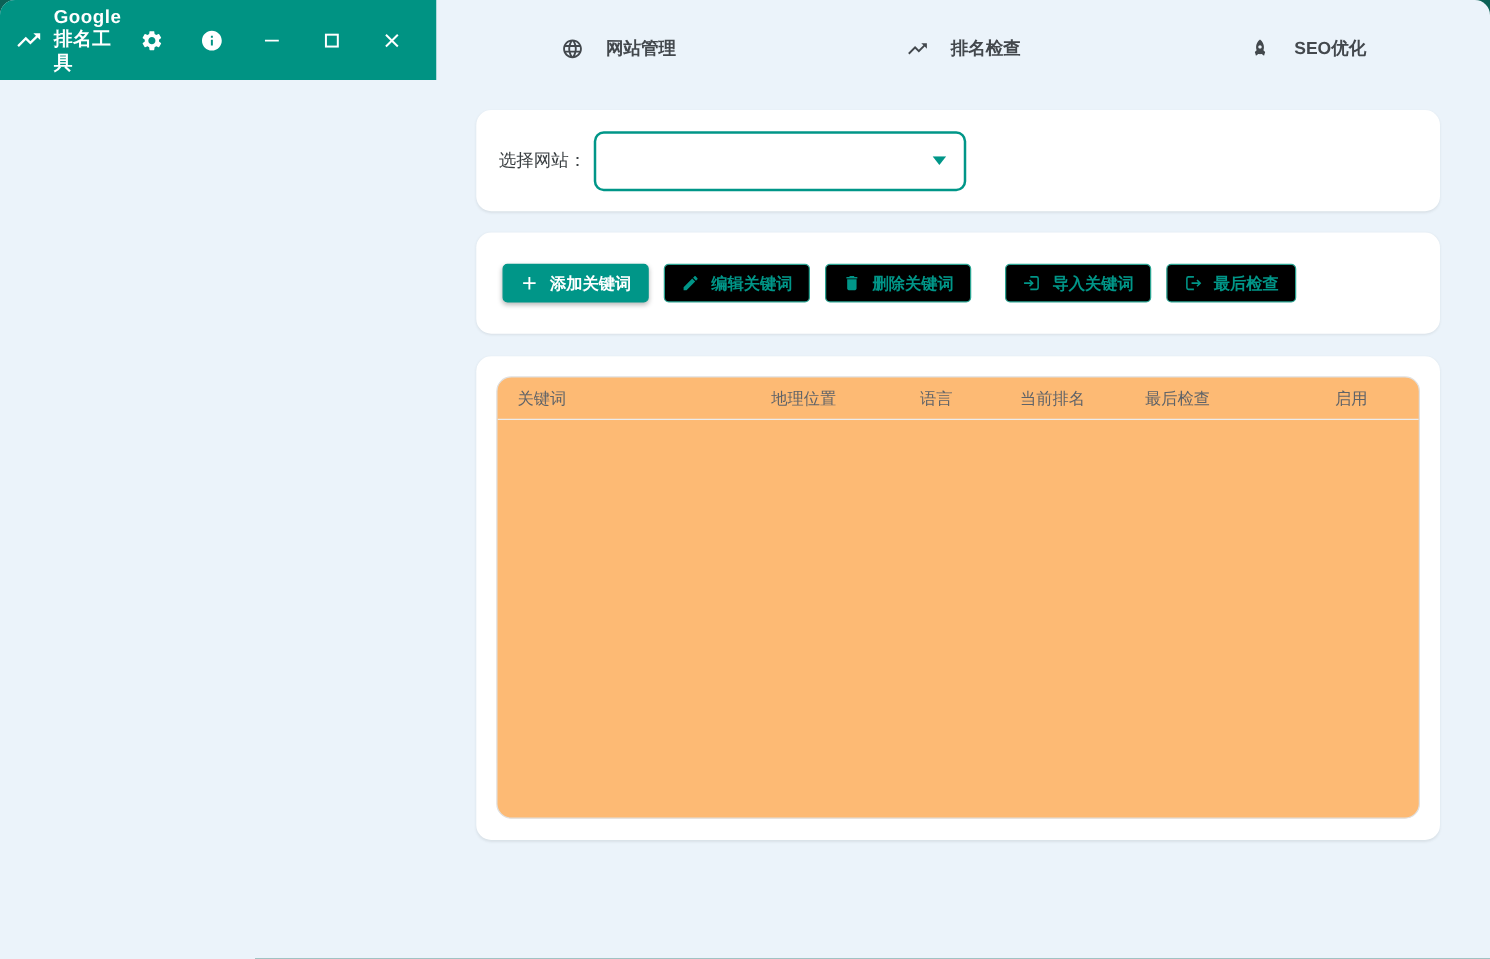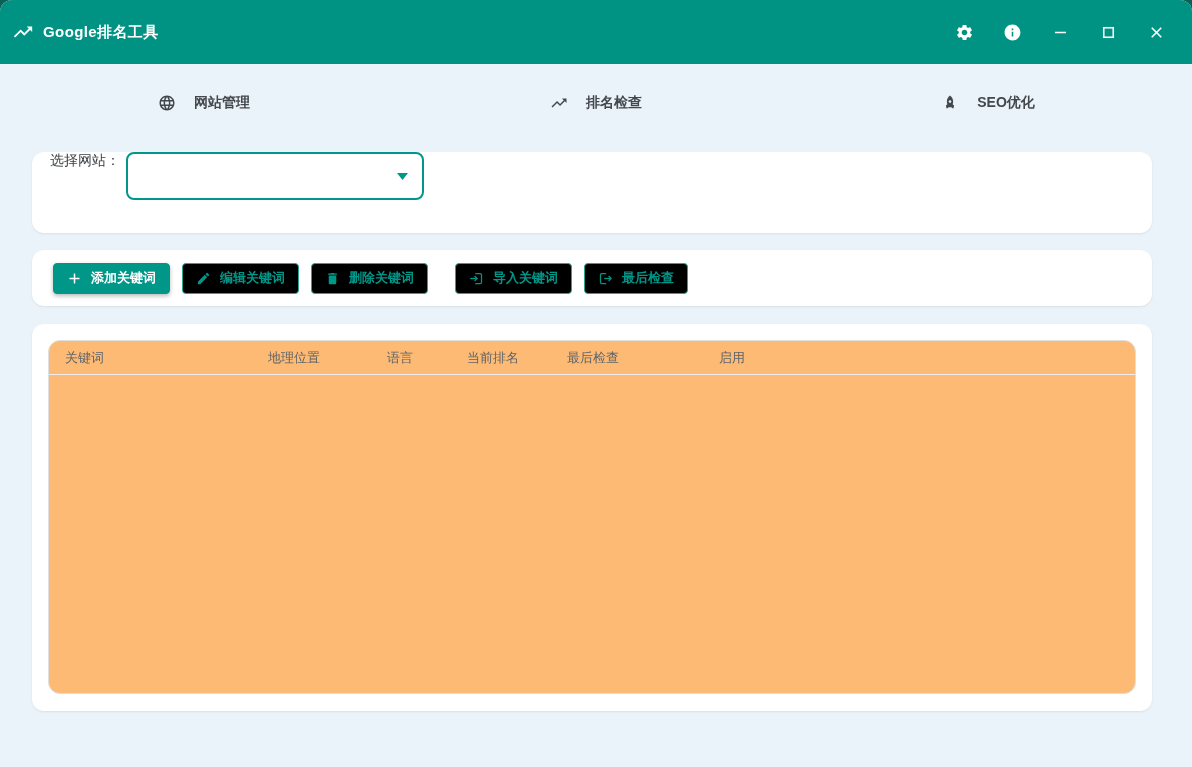--- a/index.html
+++ b/index.html
@@ -7,21 +7,21 @@
   body {
     width: 1192px; height: 767px;
     background: var(--backdrop, #0c6156);
     font-family: "Liberation Sans", sans-serif;
     overflow: hidden;
   }
   .window {
     width: 1192px; height: 767px;
     border-radius: 12px 12px 0 0;
     overflow: hidden;
-    display: flex; flex-direction: column;
+    display: flex; flex-direction: row;
     background: var(--page-background, #ebf3fa);
   }
   
   .titlebar {
     flex: 0 0 64px; height: 64px;
     background: var(--titlebar-color, #009383);
     display: flex; align-items: center; justify-content: space-between;
     padding: 0 12px 0 12px;
   }
   .tb-left { display: flex; align-items: center; gap: 9px; color: #ffffff; }
@@ -52,39 +52,39 @@
   }
   .card {
     background: #ffffff;
     border-radius: 12px;
     margin-left: 32px; margin-right: 40px;
     box-shadow: 0 1px 2px rgba(60,64,67,.10);
   }
   
   .selector-card {
     margin-top: 22px; height: 81px;
-    display: flex; align-items: flex-start;
+    display: flex; align-items: center;
     padding: 0 18px;
   }
   .selector-label { font-size: 14px; color: #3a3f42; }
   .select {
     width: 298px; height: 48px;
     margin-left: 6px;
     border: 2px solid var(--primary, #009688);
     border-radius: 8px;
     background: #ffffff;
     display: flex; align-items: center; justify-content: space-between;
     padding: 0 14px;
     cursor: pointer;
   }
   .select-value { font-size: 14px; color: #333; }
   .caret svg { width: 11px; height: 7px; display: block; color: var(--primary, #009688); }
   
   .toolbar-card {
-    margin-top: 17px; height: 56px;
+    margin-top: 17px; height: 81px;
     display: flex; align-items: center;
     padding: 0 21px; gap: 12px;
   }
   .btn {
     height: 31px;
     display: inline-flex; align-items: center; gap: 9px;
     padding: 0 13px;
     font-family: inherit; font-size: 13px; font-weight: 600;
     border-radius: 4px; cursor: pointer; white-space: nowrap;
   }

